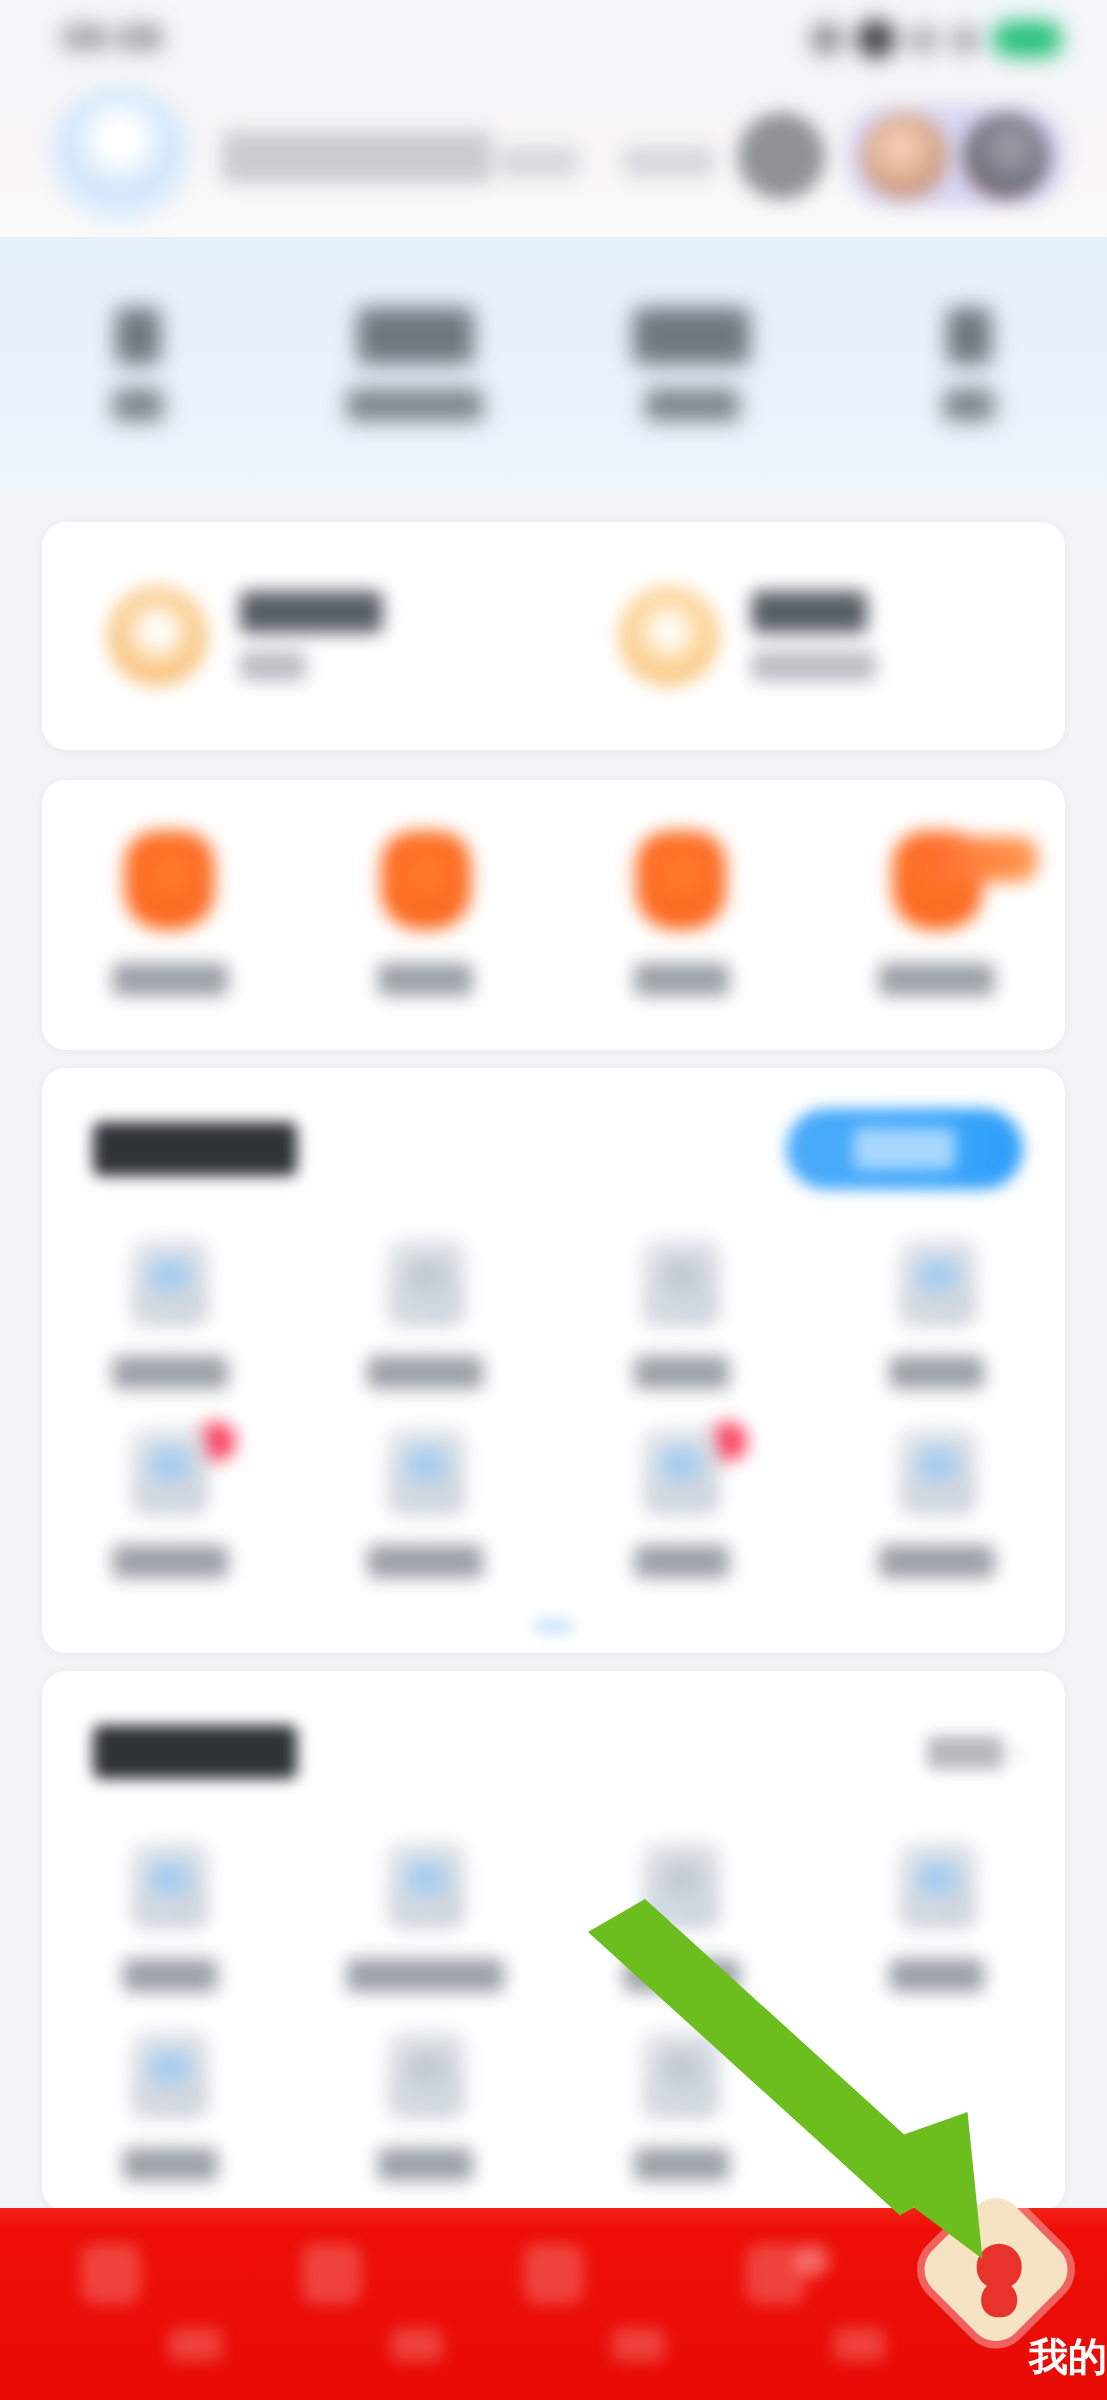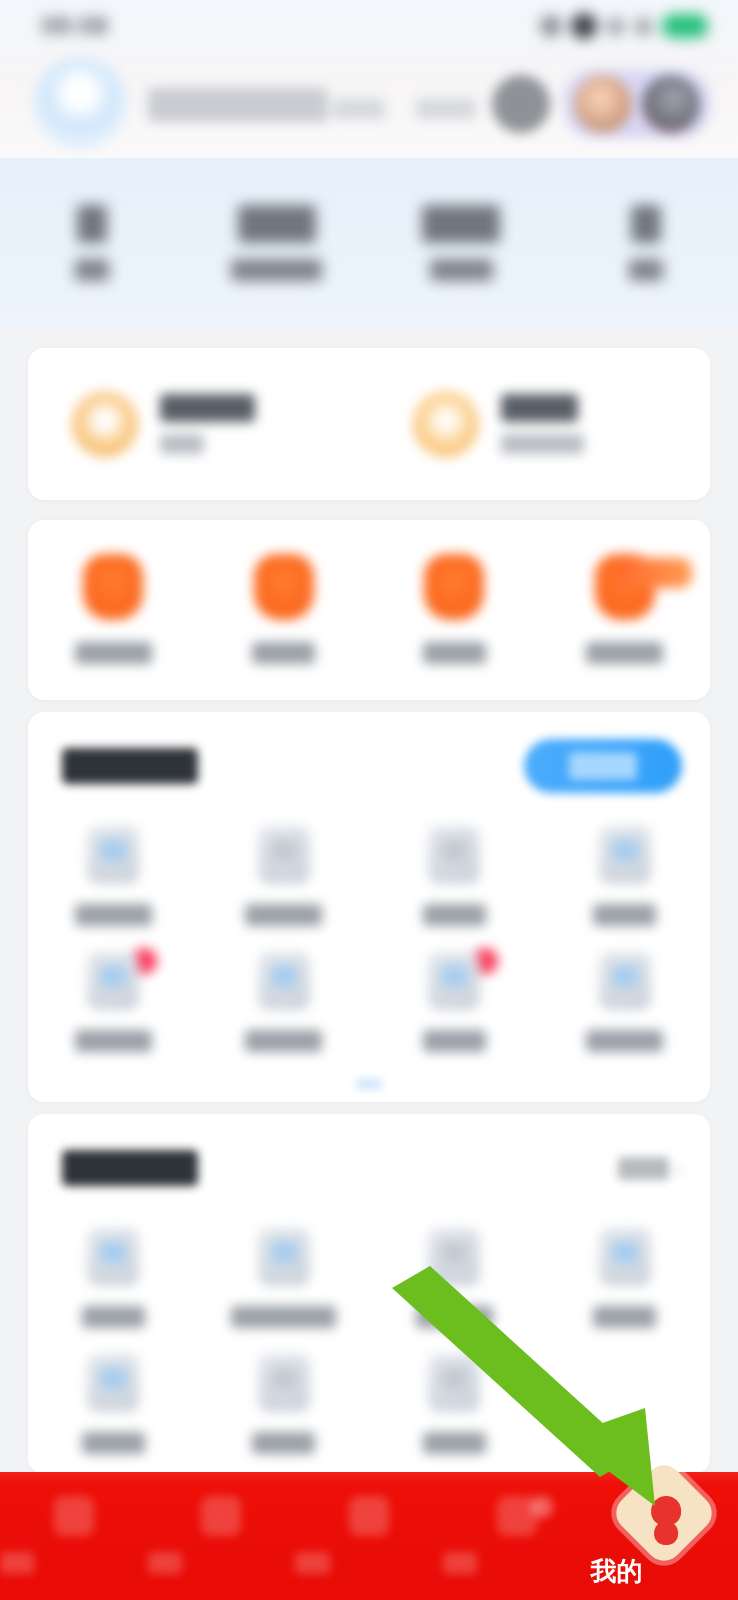--- a/index.html
+++ b/index.html
@@ -182,21 +182,21 @@
 
   
   #card-form { top:1114px; height:360px; }
 
   
   #bottomnav {
     position:absolute; left:0; bottom:0; width:738px; height:128px;
     background:linear-gradient(180deg,#f22216 0%, #ed0f08 10%, #e80b06 100%);
     display:flex; align-items:center;
   }
-  .nv { flex:1 1 0; text-align:left; position:relative; }
+  .nv { flex:1 1 0; text-align:right; position:relative; }
   .nv-ic {
     width:40px; height:40px; margin:0 auto;
     border-radius:9px; background:rgba(255,255,255,.22);
   }
   .nv-lbl { margin-top:14px; font-size:20px; line-height:26px; }
   .nv-lbl i { font-style:normal; background:rgba(255,255,255,.22); color:transparent; border-radius:4px; padding:0 3px; }
   .nv-badge {
     position:absolute; width:22px; height:22px; border-radius:50%;
     background:rgba(255,255,255,.35); top:0px; left:calc(50% + 14px);
   }

